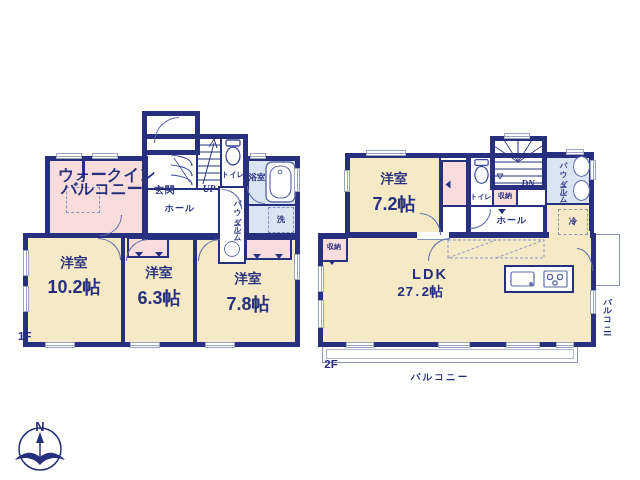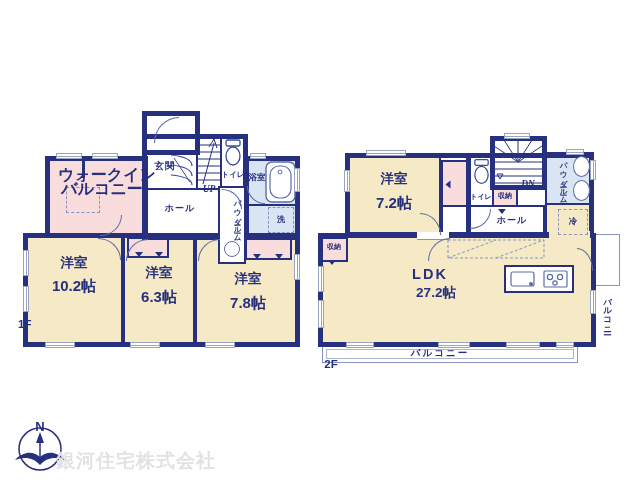--- a/index.html
+++ b/index.html
@@ -8,23 +8,23 @@
   .room{position:absolute;border:2px solid #27307E;box-sizing:border-box;}
   .cream{background:#F6EAC6;}
   .pink{background:#F9DCDC;}
   .blue{background:#D9E5F2;}
   .white{background:#FFFFFF;}
   .outline{position:absolute;border:5px solid #27307E;box-sizing:border-box;background:transparent;}
   .patch{position:absolute;box-sizing:border-box;}
   .wall{position:absolute;background:#27307E;}
   .t{position:absolute;color:#27307E;font-weight:bold;text-align:center;line-height:1.1;white-space:nowrap;}
   .s7{font-size:7px;}.s75{font-size:7.5px;}.s8{font-size:8px;}.s85{font-size:8.5px;}
-  .s9{font-size:9px;letter-spacing:1px;}.s95{font-size:9.5px;letter-spacing:1px;}
+  .s9{font-size:9px;letter-spacing:1px;}.s95{font-size:9.5px;letter-spacing:1px;margin-top:24px;}
   .s105{font-size:16px;}.s115{font-size:11.5px;}
-  .s13{font-size:15px;}.s135{font-size:13.5px;}.s145{font-size:14.5px;}
+  .s13{font-size:18px;}.s135{font-size:13.5px;}.s145{font-size:14.5px;}
   .updn{position:absolute;color:#27307E;font-family:"Liberation Serif",serif;font-style:italic;
         font-weight:bold;font-size:9.5px;text-align:center;}
   .vt{writing-mode:vertical-rl;text-orientation:mixed;white-space:normal;line-height:1.15;}
   .winh{position:absolute;background:#fff;border:1px solid #9AA3C0;box-sizing:border-box;
         background-image:linear-gradient(#9AA3C0,#9AA3C0);background-size:100% 1px;
         background-position:center;background-repeat:no-repeat;}
   .winv{position:absolute;background:#fff;border:1px solid #9AA3C0;box-sizing:border-box;
         background-image:linear-gradient(#9AA3C0,#9AA3C0);background-size:1px 100%;
         background-position:center;background-repeat:no-repeat;}
   .arc{position:absolute;box-sizing:border-box;}
@@ -128,21 +128,21 @@
     <div class="t s75 vt" style="left:223px;top:192px;width:18px;height:48px;">パウダールーム</div>
     <div class="t s9" style="left:156px;top:204px;width:48px;">ホール</div>
     <div class="t s105" style="left:58px;top:166px;width:84px;">ウォークイン</div>
     <div class="t s105" style="left:60px;top:180px;width:84px;">バルコニー</div>
     <div class="t s135" style="left:34px;top:256px;width:80px;">洋室</div>
     <div class="t s13" style="left:34px;top:278px;width:80px;">10.2帖</div>
     <div class="t s135" style="left:119px;top:266px;width:80px;">洋室</div>
     <div class="t s13" style="left:119px;top:289px;width:80px;">6.3帖</div>
     <div class="t s135" style="left:206px;top:272px;width:84px;">洋室</div>
     <div class="t s13" style="left:206px;top:295px;width:84px;">7.8帖</div>
-    <div class="t s115" style="left:18px;top:318px;width:30px;text-align:left;">1F</div>
+    <div class="t s115" style="left:18px;top:330px;width:30px;text-align:left;">1F</div>
   </div>
 
   <div>
 
     <div class="room cream" style="left:347px;top:155px;width:94px;height:82px;"></div>
     <div class="room pink" style="left:441px;top:160px;width:27px;height:52px;"></div>
     <div class="room white" style="left:468px;top:155px;width:26px;height:56px;"></div>
     <div class="room white" style="left:492px;top:138px;width:53px;height:50px;"></div>
     <div class="room pink" style="left:492px;top:186px;width:26px;height:25px;"></div>
     <div class="room blue" style="left:545px;top:152px;width:49px;height:53px;"></div>
@@ -216,28 +216,27 @@
 
     <div class="t s135" style="left:350px;top:172px;width:88px;">洋室</div>
     <div class="t s13" style="left:350px;top:195px;width:88px;">7.2帖</div>
     <div class="t s7" style="left:466px;top:193px;width:30px;">トイレ</div>
     <div class="updn" style="left:514px;top:179px;width:28px;">DN</div>
     <div class="t s7" style="left:491px;top:192px;width:28px;">収納</div>
     <div class="t s75 vt" style="left:547px;top:155px;width:20px;height:46px;">パウダールーム</div>
     <div class="t s9" style="left:489px;top:216px;width:46px;">ホール</div>
     <div class="t s7" style="left:319px;top:243px;width:30px;">収納</div>
     <div class="t s145" style="left:390px;top:267px;width:80px;letter-spacing:2px;">LDK</div>
-    <div class="t s135" style="left:392px;top:286px;width:88px;">27.2帖</div>
+    <div class="t s135" style="left:376px;top:286px;width:88px;font-family:Liberation Mono, monospace;">27.2帖</div>
     <div class="t s95" style="left:400px;top:348px;width:80px;letter-spacing:2px;">バルコニー</div>
     <div class="t s85 vt" style="left:597px;top:284px;width:15px;height:54px;">バルコニー</div>
     <div class="t s115" style="left:316px;top:358px;width:30px;text-align:center;">2F</div>
   </div>
 
   <svg style="position:absolute;left:14px;top:416px;" width="56" height="58" viewBox="0 0 56 58">
     <circle cx="26" cy="33" r="21" fill="none" stroke="#27307E" stroke-width="1.5"></circle>
     <text x="26" y="15" text-anchor="middle" font-size="13" font-weight="bold" fill="#27307E" font-family="Liberation Sans, sans-serif">N</text>
     <path d="M26 48 L26 22" stroke="#27307E" stroke-width="1.5"></path>
     <path d="M22 27 L26 16 L30 27 Z" fill="#27307E"></path>
     <path d="M1 44 C11 34 20 36 26 41 C32 36 41 34 51 44 C41 40 32 42 26 49 C20 42 11 40 1 44 Z" fill="#27307E"></path>
   </svg>
-  <div class="wm" style="left:56px;top:448px;">銀河住宅株式会社</div>
 
 </div>
 
 </body></html>

